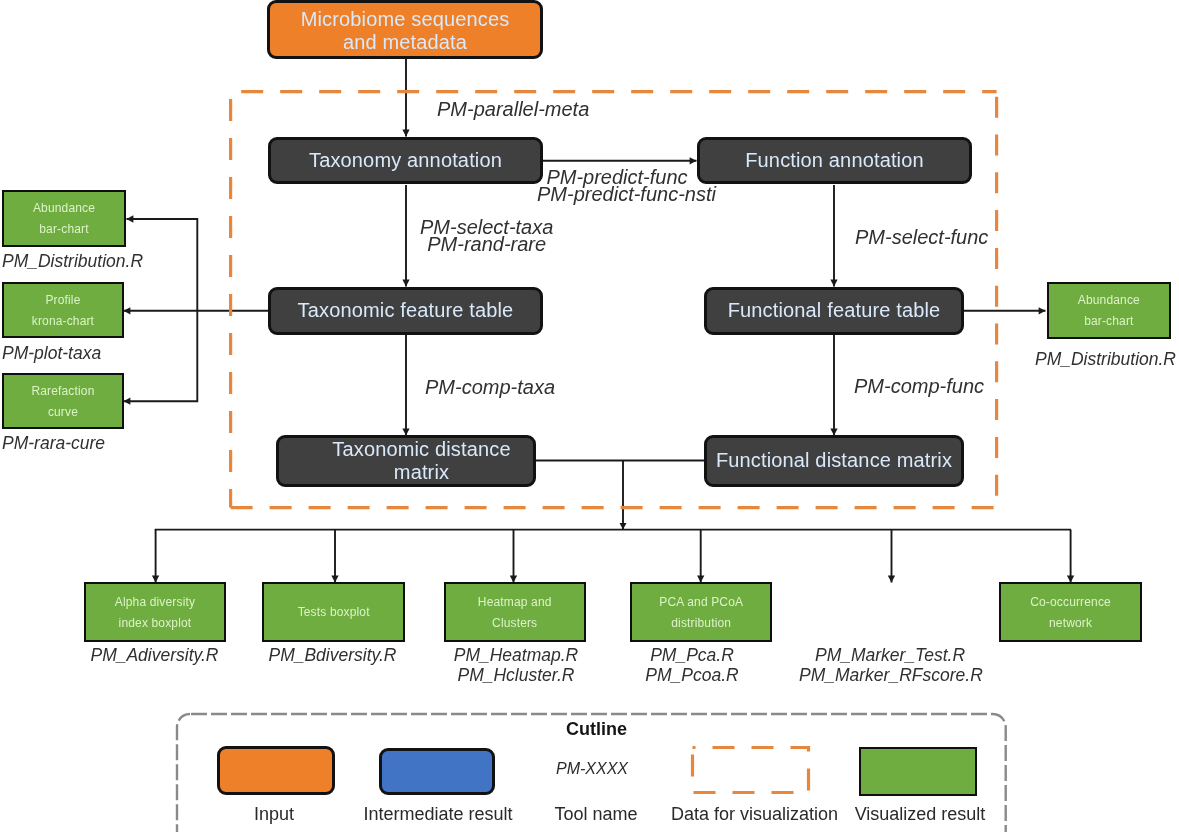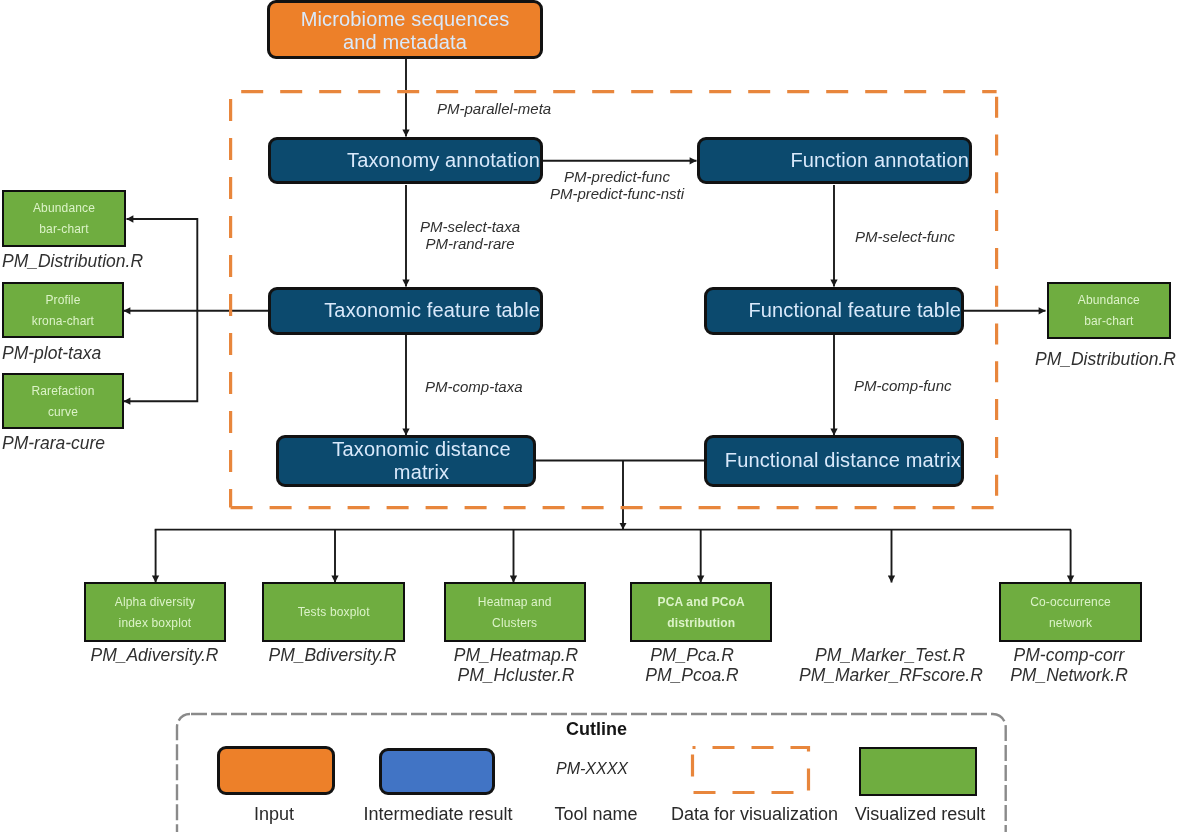--- a/index.html
+++ b/index.html
@@ -10,29 +10,29 @@
 
   .node{position:absolute;box-sizing:border-box;display:flex;
         align-items:center;justify-content:center;text-align:center;}
   .tnode .lbl{line-height:23.5px;}
   .gnode .lbl{line-height:21px;margin-top:1.5px;}
 
   .rounded{border:3px solid #121212;border-radius:9px;}
   .sharp{border:2.8px solid #0F0F0F;}
 
   .orange{background:#ED8029;}
-  .blue{background:#0c4a6e;justify-content:flex-end;}
+  .blue{background:#404040;}
   .green{background:#6FAD40;}
 
   .tnode .lbl{color:#D9E9FB;font-size:20px;letter-spacing:0.15px;}
   .gnode .lbl{color:#DCF3C8;font-size:12px;letter-spacing:0.15px;}
 
   .cap{position:absolute;font-style:italic;font-size:17.5px;color:#303030;
        line-height:20.4px;white-space:nowrap;text-align:center;}
-  .elab{position:absolute;font-style:italic;font-size:15px;color:#303030;
+  .elab{position:absolute;font-style:italic;font-size:20px;color:#303030;
         line-height:16.8px;white-space:nowrap;}
 
   #canvas{position:absolute;left:0;top:0;}
 
   .dashbox{position:absolute;box-sizing:border-box;}
 
   .legend{position:absolute;}
   .legend-title{position:absolute;font-weight:bold;font-size:18px;color:#151515;}
   .lg-label{position:absolute;font-size:18px;color:#2a2a2a;white-space:nowrap;text-align:center;}
   .lg-text{position:absolute;font-style:italic;font-size:16px;color:#2a2a2a;white-space:nowrap;}
@@ -183,21 +183,21 @@
     <div class="lbl">
       <span>Heatmap and</span><br>
       <span>Clusters</span>
     </div>
   </div>
   <div class="cap" style="left:441px;top:645px;width:150px;">
     <span>PM_Heatmap.R</span><br>
     <span>PM_Hcluster.R</span>
   </div>
 
-  <div class="node sharp green gnode" style="left:630.4px;top:582.4px;width:141.7px;height:59.2px;font-weight:bold;">
+  <div class="node sharp green gnode" style="left:630.4px;top:582.4px;width:141.7px;height:59.2px;">
     <div class="lbl">
       <span>PCA and PCoA</span><br>
       <span>distribution</span>
     </div>
   </div>
   <div class="cap" style="left:617px;top:645px;width:150px;">
     <span>PM_Pca.R</span><br>
     <span>PM_Pcoa.R</span>
   </div>
 
@@ -205,24 +205,20 @@
     <span>PM_Marker_Test.R</span><br>
     <span>PM_Marker_RFscore.R</span>
   </div>
 
   <div class="node sharp green gnode" style="left:999.3px;top:582.4px;width:142.5px;height:59.2px;">
     <div class="lbl">
       <span>Co-occurrence</span><br>
       <span>network</span>
     </div>
   </div>
-  <div class="cap" style="left:994px;top:645px;width:150px;">
-    <span>PM-comp-corr</span><br>
-    <span>PM_Network.R</span>
-  </div>
 
   <div class="elab" style="left:437px;top:101px;">
     <span>PM-parallel-meta</span>
   </div>
   <div class="elab" style="left:537px;top:169px;width:160px;text-align:center;">
     <span>PM-predict-func</span><br>
     <span>PM-predict-func-nsti</span>
   </div>
   <div class="elab" style="left:420px;top:219px;text-align:center;">
     <span>PM-select-taxa</span><br>

